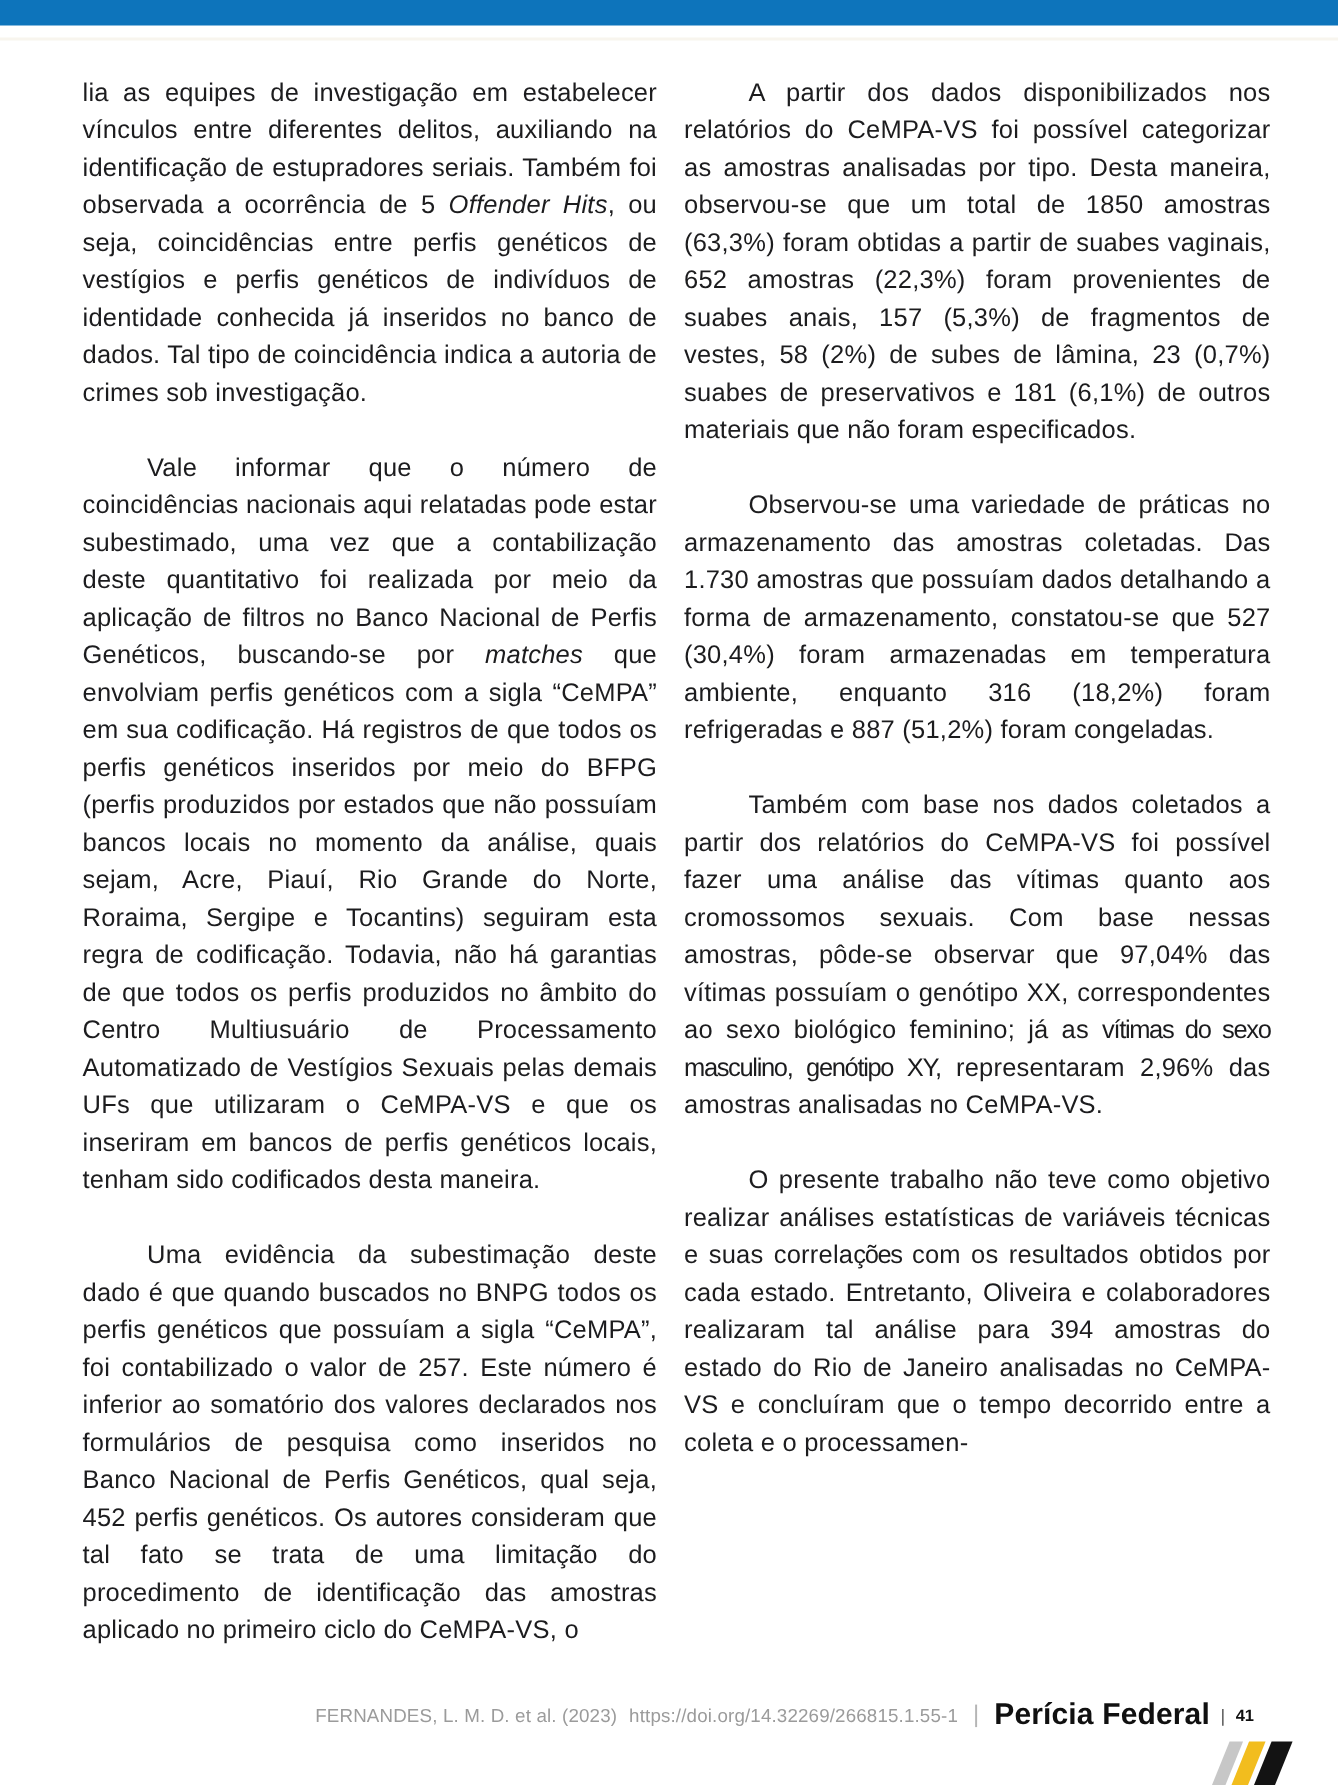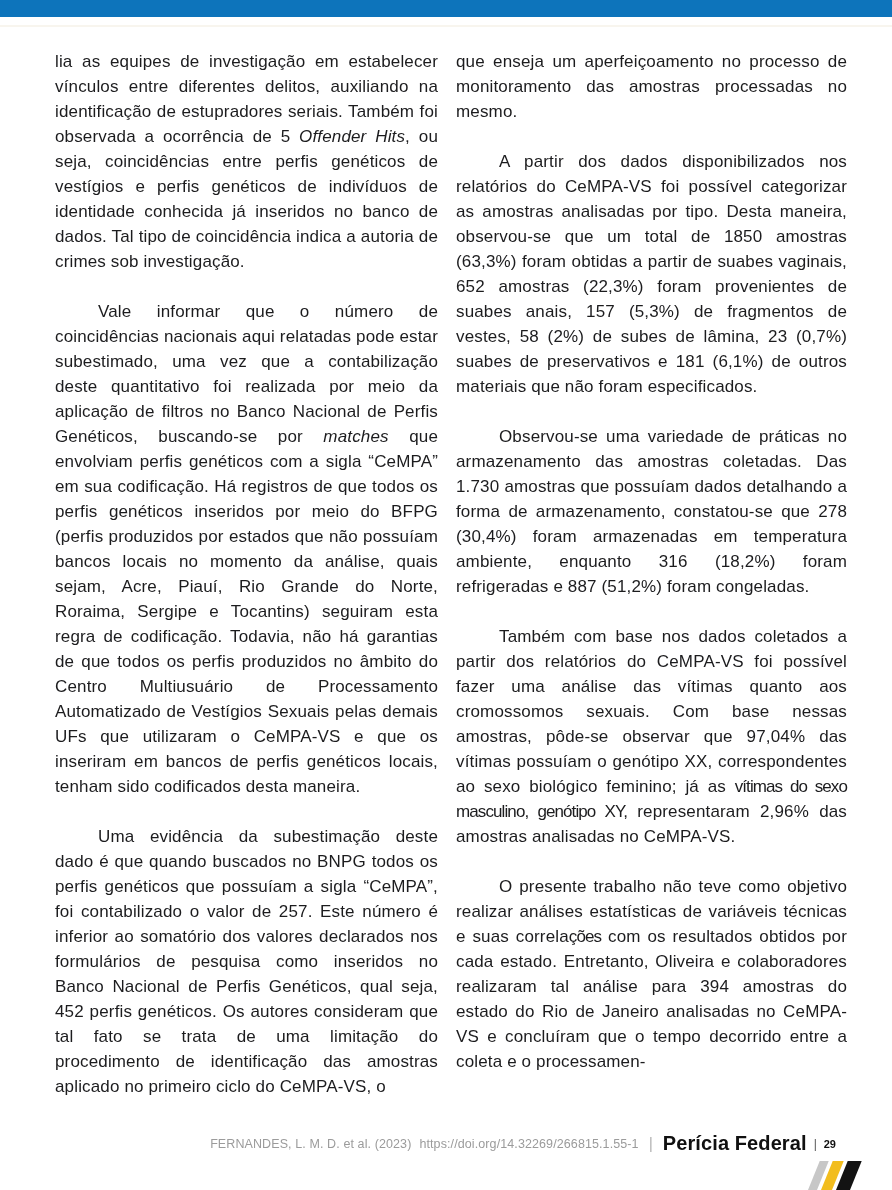--- a/index.html
+++ b/index.html
@@ -56,40 +56,39 @@
 
     <div class="col col-left">
       <p class="para"><span>lia as equipes de investigação em estabelecer vínculos entre diferentes delitos, auxiliando na identificação de estupradores seriais. Também foi observada a ocorrência de 5 </span><em>Offender Hits</em><span>, ou seja, coincidências entre perfis genéticos de vestígios e perfis genéticos de indivíduos de identidade conhecida já inseridos no banco de dados. Tal tipo de coincidência indica a autoria de crimes sob investigação.</span></p>
 
       <p class="para indent"><span>Vale informar que o número de coincidências nacionais aqui relatadas pode estar subestimado, uma vez que a contabilização deste quantitativo foi realizada por meio da aplicação de filtros no Banco Nacional de Perfis Genéticos, buscando-se por </span><em>matches</em><span> que envolviam perfis genéticos com a sigla “CeMPA” em sua codificação. Há registros de que todos os perfis genéticos inseridos por meio do BFPG (perfis produzidos por estados que não possuíam bancos locais no momento da análise, quais sejam, Acre, Piauí, Rio Grande do Norte, Roraima, Sergipe e Tocantins) seguiram esta regra de codificação. Todavia, não há garantias de que todos os perfis produzidos no âmbito do Centro Multiusuário de Processamento Automatizado de Vestígios Sexuais pelas demais UFs que utilizaram o CeMPA-VS e que os inseriram em bancos de perfis genéticos locais, tenham sido codificados desta maneira.</span></p>
 
       <p class="para indent"><span>Uma evidência da subestimação deste dado é que quando buscados no BNPG todos os perfis genéticos que possuíam a sigla “CeMPA”, foi contabilizado o valor de 257. Este número é inferior ao somatório dos valores declarados nos formulários de pesquisa como inseridos no Banco Nacional de Perfis Genéticos, qual seja, 452 perfis genéticos. Os autores consideram que tal fato se trata de uma limitação do procedimento de identificação das amostras aplicado no primeiro ciclo do CeMPA-VS, o</span></p>
     </div>
 
     <div class="col col-right">
-      <p class="para"><span>que enseja um aperfeiçoamento no processo de monitoramento das amostras processadas no mesmo.</span></p>
 
       <p class="para indent"><span>A partir dos dados disponibilizados nos relatórios do CeMPA-VS foi possível categorizar as amostras analisadas por tipo. Desta maneira, observou-se que um total de 1850 amostras (63,3%) foram obtidas a partir de suabes vaginais, 652 amostras (22,3%) foram provenientes de suabes anais, 157 (5,3%) de fragmentos de vestes, 58 (2%) de subes de lâmina, 23 (0,7%) suabes de preservativos e 181 (6,1%) de outros materiais que não foram especificados.</span></p>
 
-      <p class="para indent"><span>Observou-se uma variedade de práticas no armazenamento das amostras coletadas. Das 1.730 amostras que possuíam dados detalhando a forma de armazenamento, constatou-se que 278 (30,4%) foram armazenadas em temperatura ambiente, enquanto 316 (18,2%) foram refrigeradas e 887 (51,2%) foram congeladas.</span></p>
+      <p class="para indent"><span>Observou-se uma variedade de práticas no armazenamento das amostras coletadas. Das 1.730 amostras que possuíam dados detalhando a forma de armazenamento, constatou-se que 527 (30,4%) foram armazenadas em temperatura ambiente, enquanto 316 (18,2%) foram refrigeradas e 887 (51,2%) foram congeladas.</span></p>
 
       <p class="para indent"><span>Também com base nos dados coletados a partir dos relatórios do CeMPA-VS foi possível fazer uma análise das vítimas quanto aos cromossomos sexuais. Com base nessas amostras, pôde-se observar que 97,04% das vítimas possuíam o genótipo XX, correspondentes ao sexo biológico feminino; já as </span><span class="cond">vítimas do sexo masculino, genótipo XY,</span><span> representaram 2,96% das amostras analisadas no CeMPA-VS.</span></p>
 
       <p class="para indent"><span>O presente trabalho não teve como objetivo realizar análises estatísticas de variáveis técnicas e suas correla</span><span class="cond">ções</span><span> com os resultados obtidos por cada estado. Entretanto, Oliveira e colaboradores realizaram tal análise para 394 amostras do estado do Rio de Janeiro analisadas no CeMPA-VS e concluíram que o tempo decorrido entre a coleta e o processamen-</span></p>
     </div>
 
   </div>
 
   <div class="footer">
     <span class="cite">FERNANDES, L. M. D. et al. (2023)</span>
     <span class="cite doi">https://doi.org/14.32269/266815.1.55-1</span>
     <span class="sep-light">|</span>
     <span class="journal">Perícia Federal</span>
     <span class="sep-dark">|</span>
-    <span class="page-num">29</span>
+    <span class="page-num">41</span>
   </div>
 
   <div class="logo">
     <div class="stripe stripe-gray"></div>
     <div class="stripe stripe-yellow"></div>
     <div class="stripe stripe-black"></div>
   </div>
 
 </div>
 

